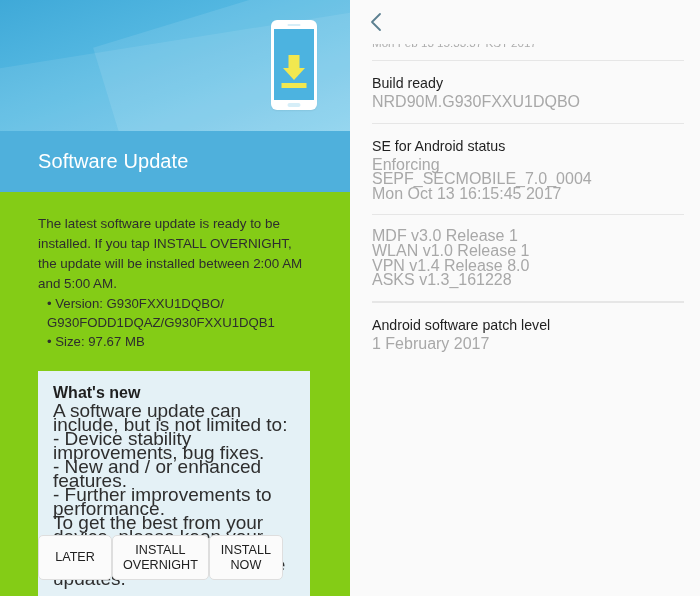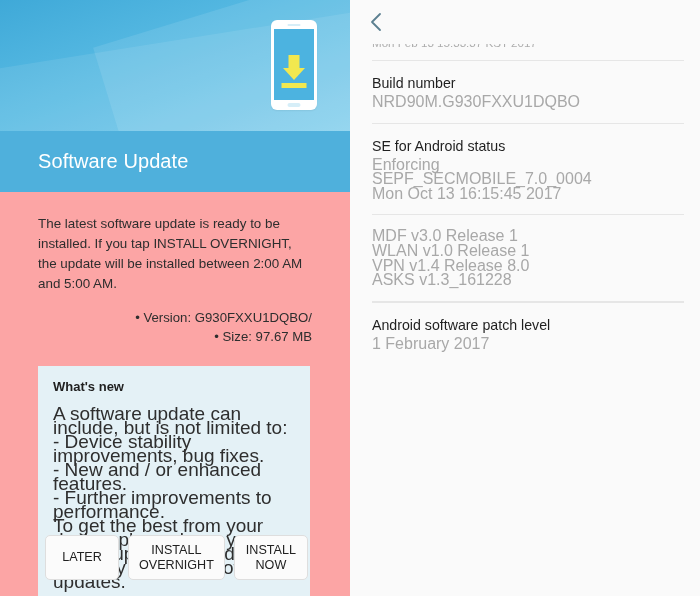--- a/index.html
+++ b/index.html
@@ -8,21 +8,21 @@
     background: #ffffff;
     font-family: "Liberation Sans", sans-serif;
     overflow: hidden;
   }
   #root { position: relative; width: 700px; height: 596px; display: flex; background:#ffffff; }
 
   
   #left-panel {
     position: relative;
     width: 350px; height: 596px;
-    background: #fca5a5;
+    background: #84cc16;
     overflow: hidden;
   }
   .hero {
     position: relative;
     width: 350px; height: 131px;
     background: linear-gradient(160deg, #3fa9d8 0%, #56b9e2 40%, #7fcdec 100%);
     overflow: hidden;
   }
   .hero-sheen {
     position: absolute; right: -30px; top: -40px;
@@ -95,53 +95,52 @@
     padding-left: 38px;
     letter-spacing: 0.1px;
   }
 
   .left-body { padding: 22px 38px 0 38px; }
   .update-desc {
     font-size: 13.4px;
     color: #2e2e2e;
     line-height: 20px;
   }
-  .bullets { margin-top: 14px; padding-left: 9px; text-align: right; }
+  .bullets { padding-left: 9px; }
   .bullet-line {
     font-size: 13.2px;
     color: #2e2e2e;
     line-height: 19px;
     text-indent: -8px;
     padding-left: 8px;
   }
   .bullet-cont { text-indent: 0; padding-left: 0; }
 
   .whats-new {
     margin: 20px 0 0 0;
     background: #e4f1f6;
     padding: 13px 15px 16px 15px;
     width: 272px;
   }
   .whats-new-title {
-    font-size: 13px;
+    font-size: 16px;
     font-weight: bold;
     color: #1f1f1f;
-    margin-bottom: 13px;
+    margin-bottom: 2px;
   }
   .whats-new-body {
     font-size: 19px;
     color: #2e2e2e;
     line-height: 14px;
   }
 
   .btn-row {
     position: absolute;
-    left: 45px; top: 535px;
+    left: 38px; top: 535px;
     display: flex;
-    gap: 9px;
     text-align: right;
   }
   .btn {
     background: #fbfbfb;
     border: 1px solid #dedede;
     border-radius: 5px;
     min-width: 74px;
     height: 45px;
     display: flex; flex-direction: column;
     align-items: center; justify-content: center;
@@ -230,20 +229,21 @@
 
     <div class="title-band">
       <div class="title-band-text">Software Update</div>
     </div>
 
     <div class="left-body">
       <div class="update-desc">The latest software update is ready to be installed. If you tap INSTALL OVERNIGHT, the update will be installed between 2:00 AM and 5:00 AM.</div>
 
       <div class="bullets">
         <div class="bullet-line">• Version: G930FXXU1DQBO/</div>
+        <div class="bullet-line bullet-cont">G930FODD1DQAZ/G930FXXU1DQB1</div>
         <div class="bullet-line">• Size: 97.67 MB</div>
       </div>
 
       <div class="whats-new">
         <div class="whats-new-title">What's new</div>
         <div class="whats-new-body" style="white-space:pre-line;">A software update can include, but is not limited to:
  - Device stability improvements, bug fixes.
  - New and / or enhanced features.
  - Further improvements to performance.
 To get the best from your device, please keep your device up to date and regularly check for software updates.</div>
@@ -274,21 +274,21 @@
         </svg>
       </div>
     </div>
 
     <div class="clipped-row">
       <div class="clip-text">Mon Feb 13 15:33:37 KST 2017</div>
     </div>
     <div class="divider"></div>
 
     <div class="info-item">
-      <div class="info-label">Build number</div>
+      <div class="info-label">Build ready</div>
       <div class="info-value" style="white-space:pre-line;">NRD90M.G930FXXU1DQBO</div>
     </div>
     <div class="divider"></div>
 
     <div class="info-item">
       <div class="info-label">SE for Android status</div>
       <div class="info-value" style="white-space:pre-line;">Enforcing
 SEPF_SECMOBILE_7.0_0004
 Mon Oct 13 16:15:45 2017</div>
     </div>

